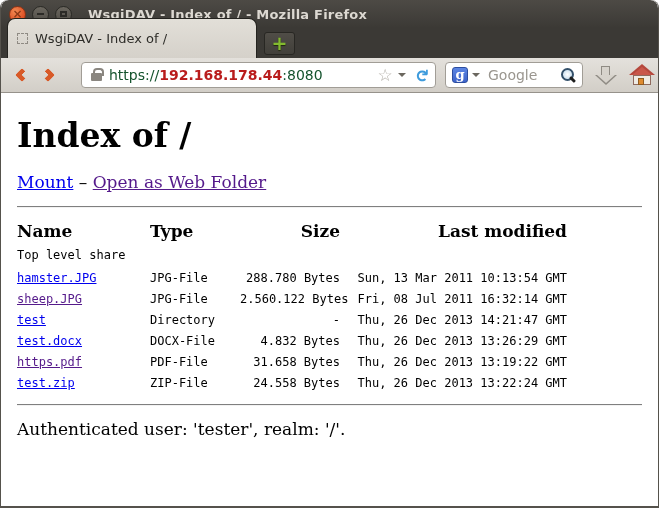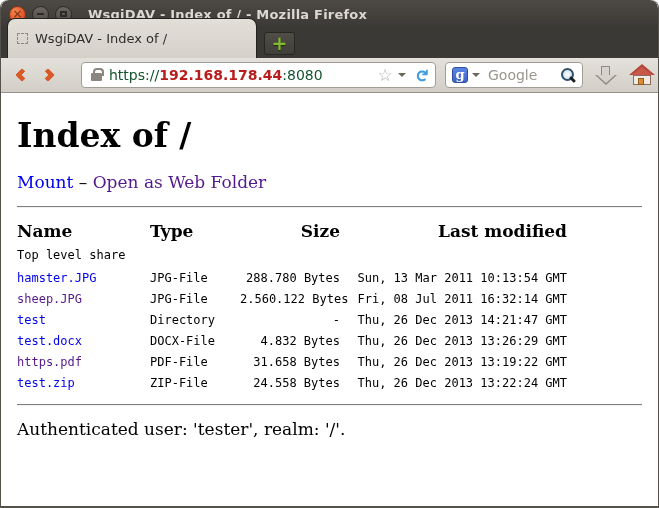--- a/index.html
+++ b/index.html
@@ -76,21 +76,21 @@
                 border-left:13px solid transparent; border-right:13px solid transparent; border-bottom:11px solid #b5473c; }
   .home .roof2 { position:absolute; left:3px; top:4px; width:0; height:0;
                  border-left:10px solid transparent; border-right:10px solid transparent; border-bottom:8px solid #c9574a; }
   .home .hbody { position:absolute; left:4px; top:12px; width:18px; height:10px; background:#efebe4; border:1px solid #8f6a5e; }
   .home .door { position:absolute; left:9px; top:15px; width:6px; height:7px; background:#de8a2f; border:1px solid #8f5b20; }
 
   
   .content { height:413px; background:#fff; padding:0 16px; font-family:"DejaVu Serif",serif; color:#000; overflow:hidden; }
   h1.heading { font-size:33px; font-weight:bold; padding-top:23px; margin-bottom:17px; font-family:"DejaVu Serif",serif; }
   .linksrow { font-size:17px; margin-bottom:14px; }
-  a.lnk { color:#0000ee; cursor:pointer; }
+  a.lnk { color:#0000ee; text-decoration:underline; cursor:pointer; }
   a.lnk.visited { color:#551a8b; }
   hr.rule { border:none; border-top:1px solid #7f7f7f; border-bottom:1px solid #f2f2f2; margin:10px 0 0 0; }
 
   table.files { border-collapse:collapse; margin-top:10px; table-layout:fixed; width:550px; }
   table.files th { font-family:"DejaVu Serif",serif; font-size:17px; font-weight:bold; text-align:left;
                    padding:3px 0 4px 0; white-space:nowrap; }
   table.files th.r { text-align:right; }
   table.files td { font-family:"DejaVu Sans Mono",monospace; font-size:12px; line-height:21px; white-space:nowrap; }
   td.c-size { text-align:right;margin-top:10px; }
   td.c-date { text-align:right; }

